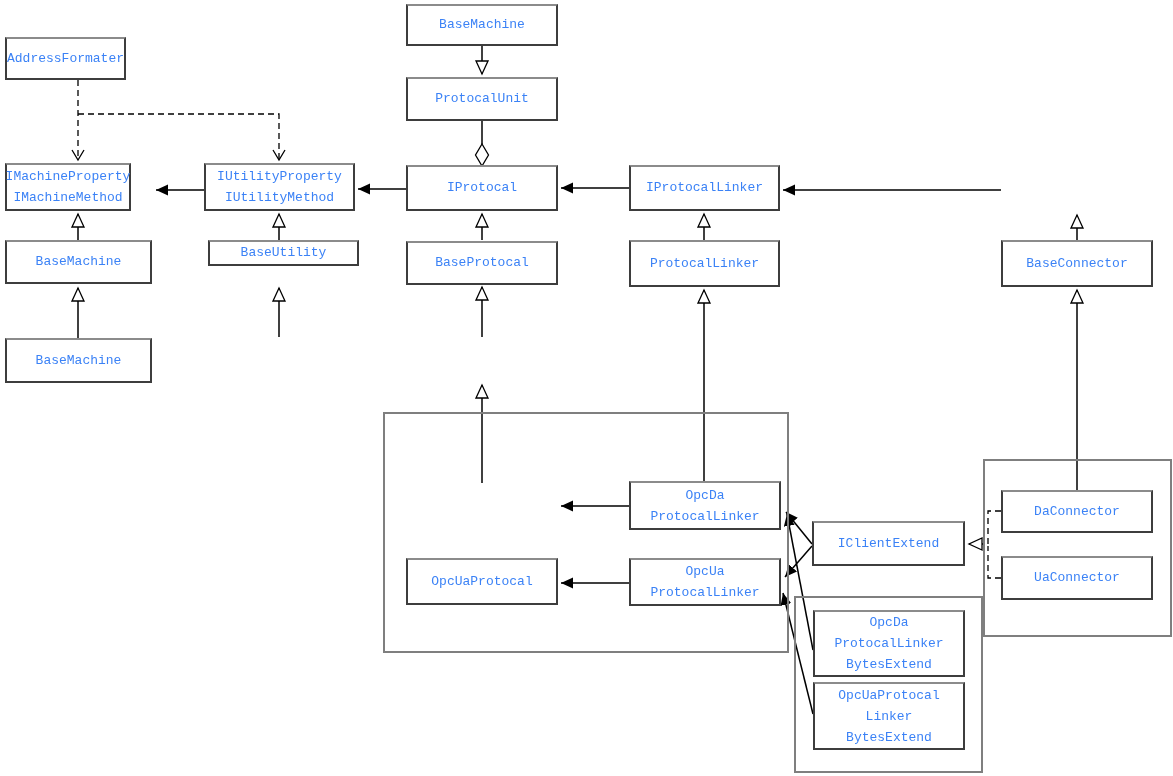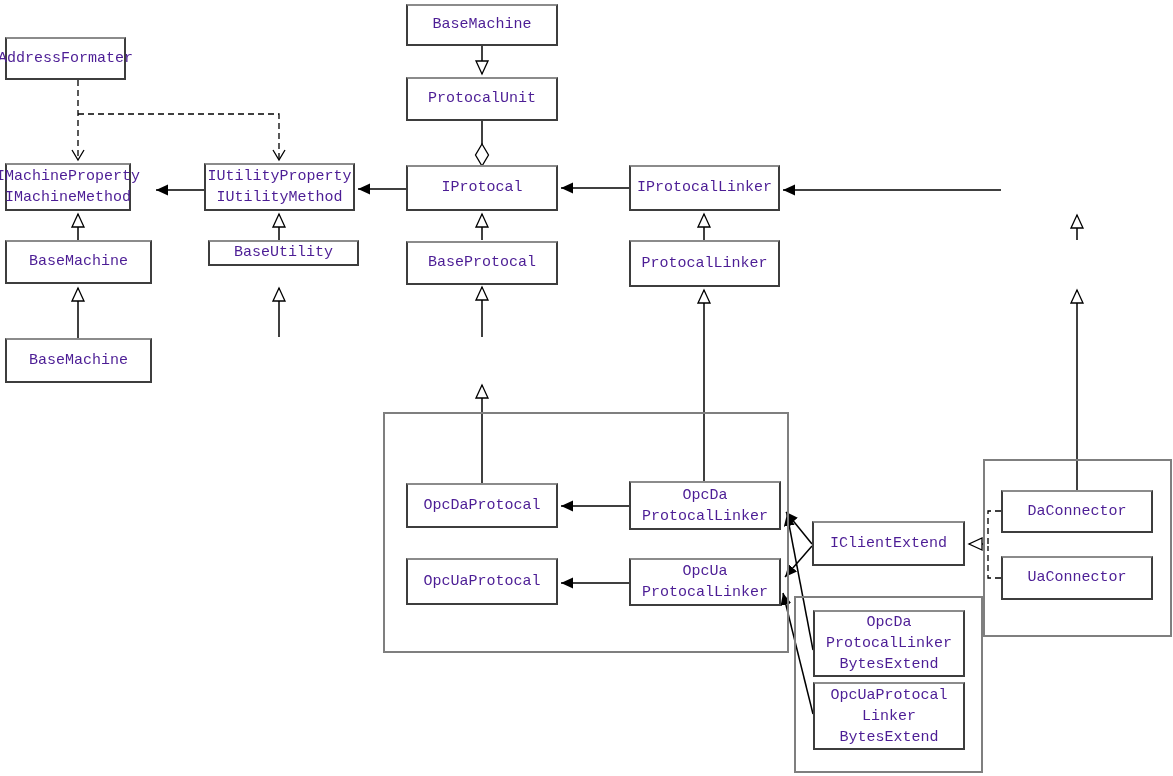--- a/index.html
+++ b/index.html
@@ -14,23 +14,23 @@
     position:absolute;
     box-sizing:border-box;
     background:#ffffff;
     border:2px solid #3d3d3d;
     border-top-color:#8b8b8b;
     display:flex;
     flex-direction:column;
     align-items:center;
     justify-content:center;
     text-align:center;
-    font-size:15px;
+    font-size:13px;
     line-height:20px;
-    color:#4c1d95;
+    color:#3b82f6;
     z-index:2;
     white-space:nowrap;
   }
   .container-box{
     position:absolute;
     box-sizing:border-box;
     border:2px solid #7f7f7f;
     background:transparent;
     z-index:1;
   }
@@ -143,23 +143,20 @@
 
   <div class="node" style="left:406px;top:165px;width:152px;height:46px">
     <span>IProtocal</span>
   </div>
 
   <div class="node" style="left:406px;top:241px;width:152px;height:44px">
     <span>BaseProtocal</span>
   </div>
 
 
-  <div class="node" style="left:406px;top:483px;width:152px;height:45px">
-    <span>OpcDaProtocal</span>
-  </div>
 
   <div class="node" style="left:406px;top:558px;width:152px;height:47px">
     <span>OpcUaProtocal</span>
   </div>
 
   <div class="node" style="left:629px;top:165px;width:151px;height:46px">
     <span>IProtocalLinker</span>
   </div>
 
   <div class="node" style="left:629px;top:240px;width:151px;height:47px">
@@ -174,20 +171,23 @@
   <div class="node" style="left:629px;top:558px;width:152px;height:48px;line-height:21px">
     <span>OpcUa</span>
     <span>ProtocalLinker</span>
   </div>
 
   <div class="node" style="left:812px;top:521px;width:153px;height:45px">
     <span>IClientExtend</span>
   </div>
 
 
+  <div class="node" style="left:1001px;top:240px;width:152px;height:47px">
+    <span>BaseConnector</span>
+  </div>
 
   <div class="node" style="left:1001px;top:490px;width:152px;height:43px">
     <span>DaConnector</span>
   </div>
 
   <div class="node" style="left:1001px;top:556px;width:152px;height:44px">
     <span>UaConnector</span>
   </div>
 
   <div class="node" style="left:813px;top:610px;width:152px;height:67px;line-height:21px">

